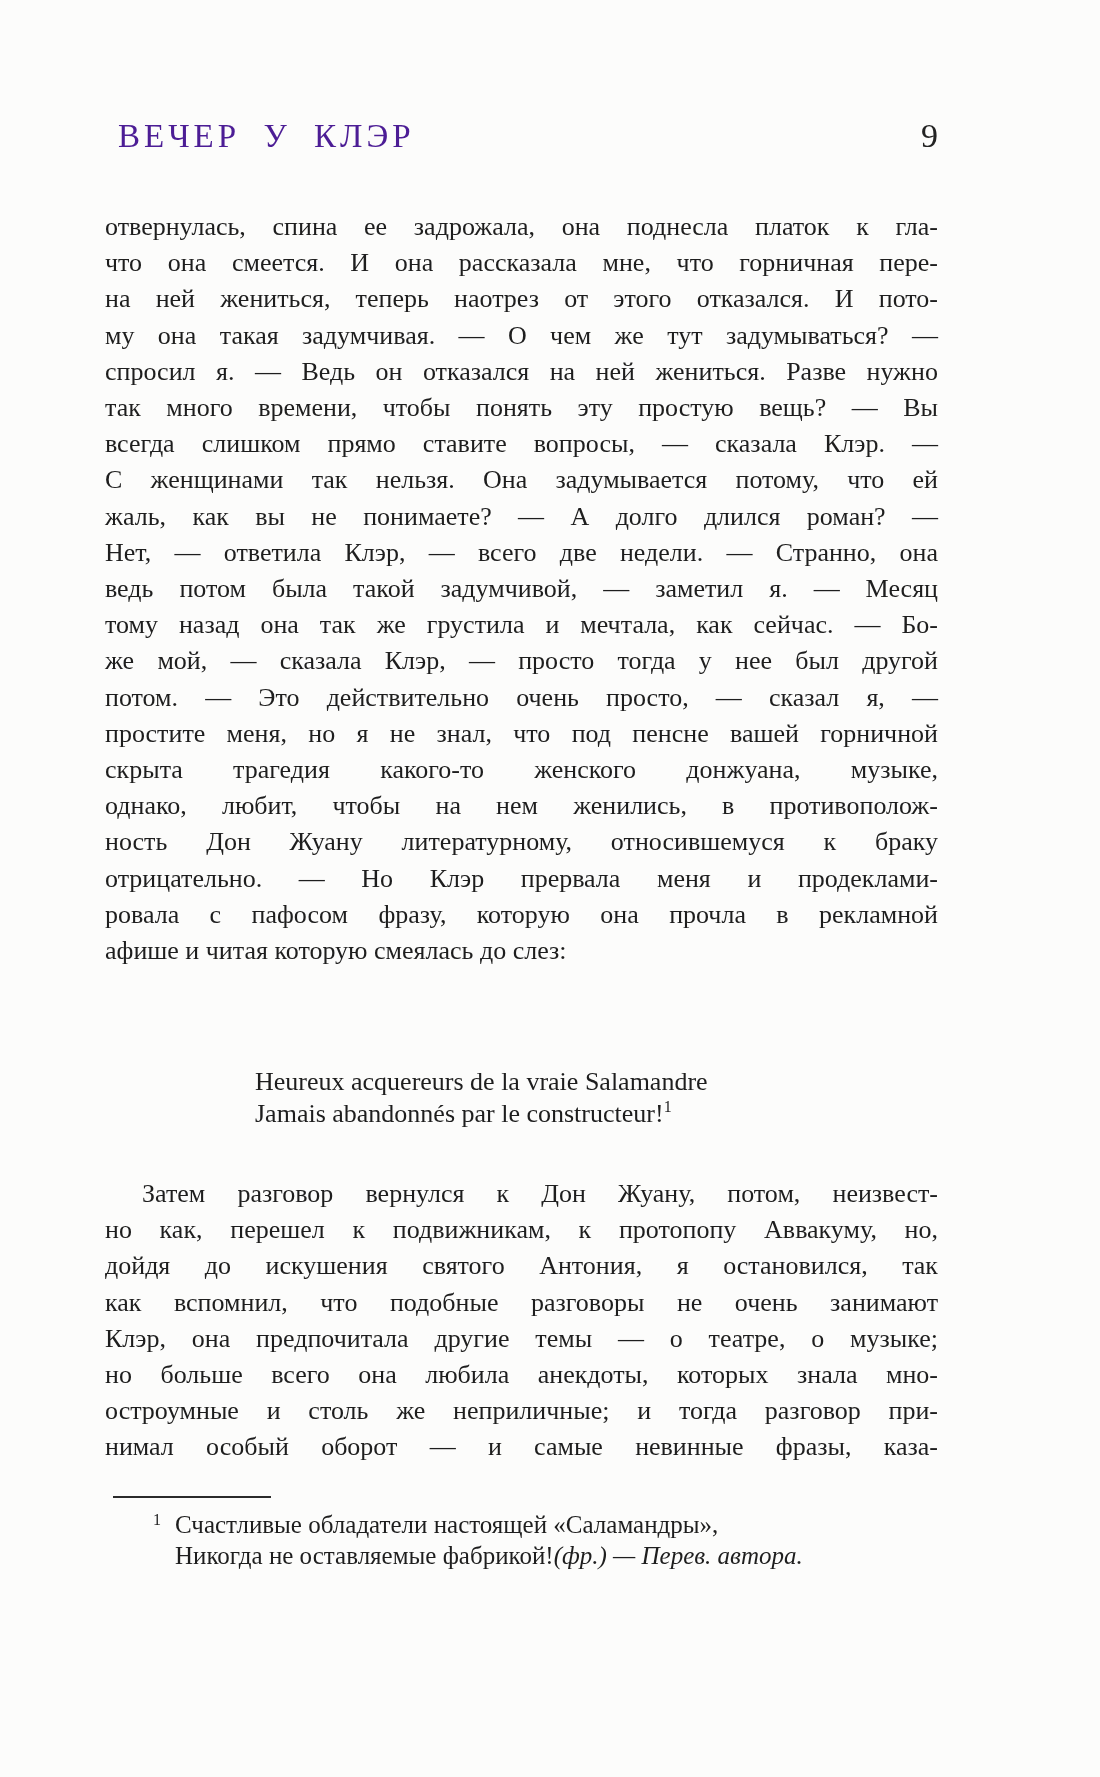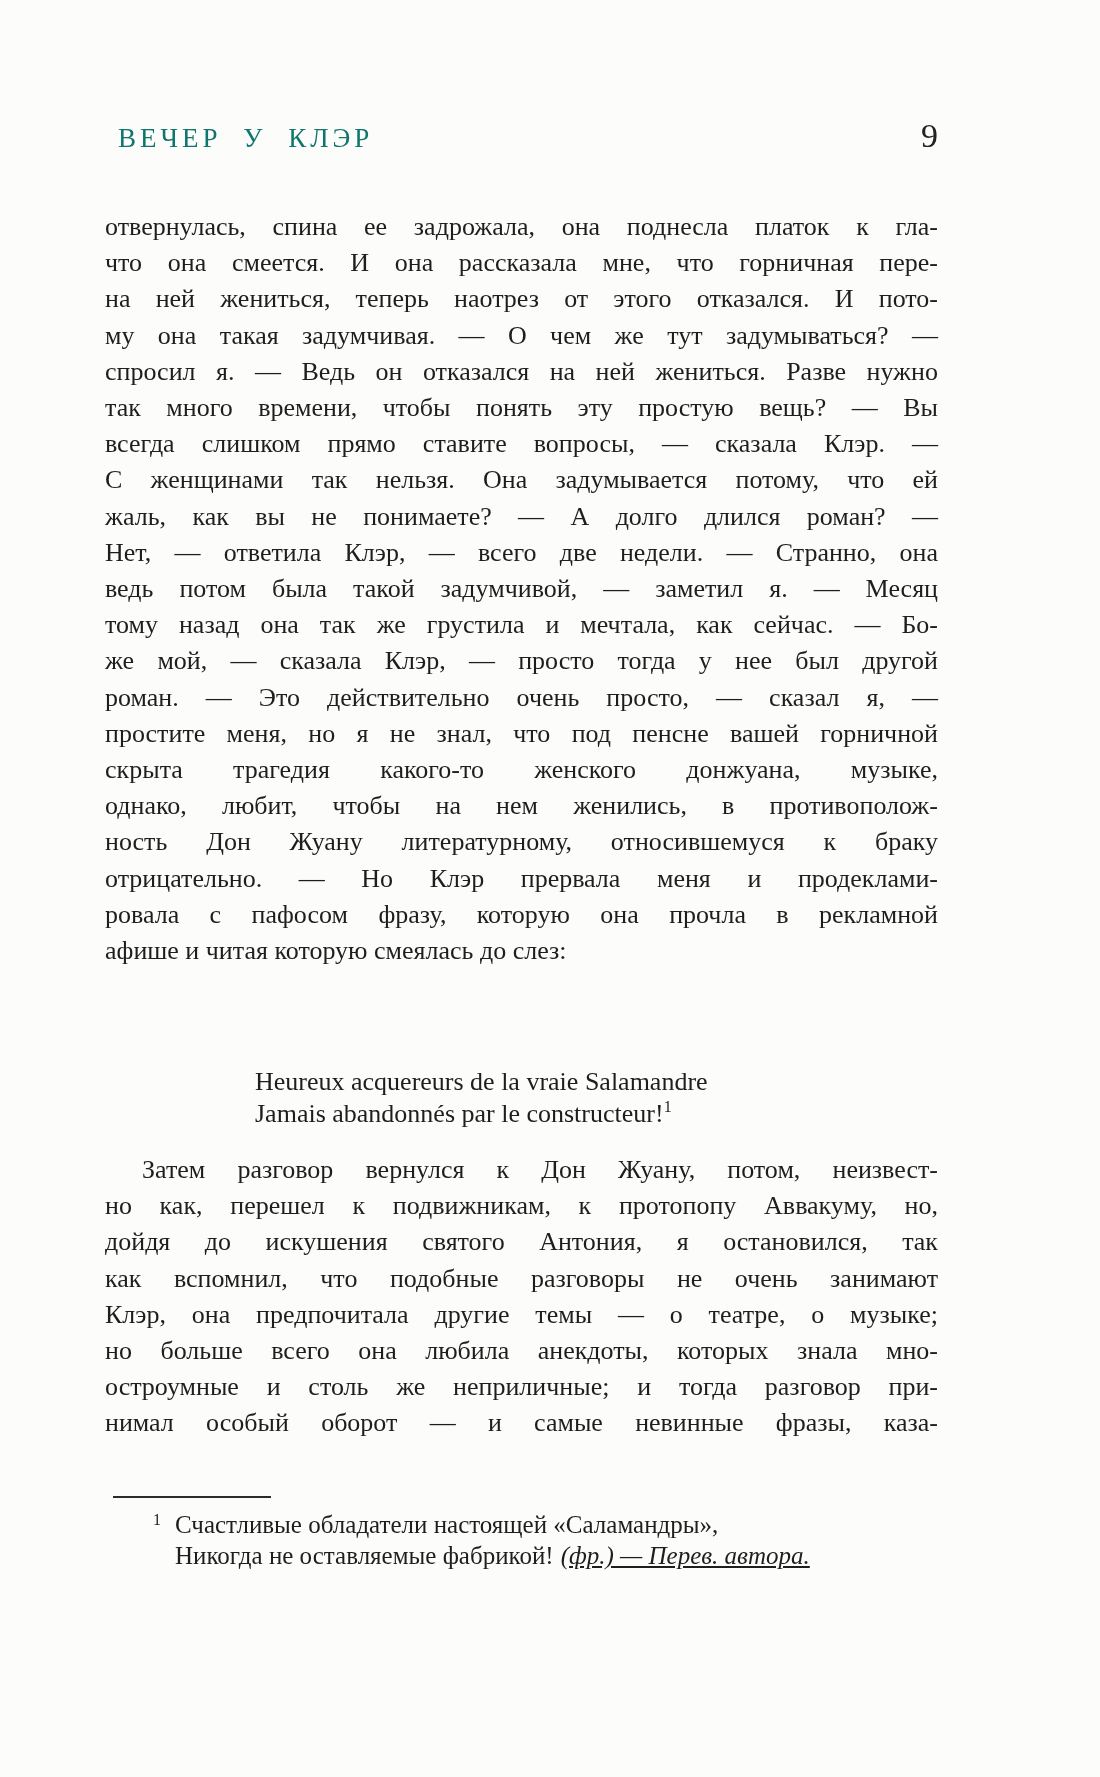--- a/index.html
+++ b/index.html
@@ -14,24 +14,24 @@
     background: #fcfcfb;
     color: #1e1e1e;
     overflow: hidden;
   }
   .running-header {
     position: absolute;
     top: 117px; left: 118px; width: 820px;
     display: flex; justify-content: space-between; align-items: baseline;
   }
   .book-title {
-    font-size: 27px;
+    font-size: 33px;
     letter-spacing: 4px;
     word-spacing: 11px;
-    color: #0f766e;
+    color: #4c1d95;
     font-family: Liberation Serif, serif;
   }
   .page-number {
     font-size: 34px;
     color: #232323;
   }
   .textblock {
     position: absolute;
     left: 105px; width: 833px;
     font-size: 26px;
@@ -42,21 +42,21 @@
   .par3 { top: 1152px; }
   .tline {
     text-align: justify;
     text-align-last: justify;
     white-space: normal;
   }
   .tline.last {
     text-align: right;
     text-align-last: left;
   }
-  .tline.indent { text-indent: 37px; }
+  .tline.indent { text-indent: 37px; margin-top: 24px; }
   .quote-block {
     position: absolute;
     left: 255px; top: 1066px;
     font-size: 26px;
     line-height: 32px;
     color: #1e1e1e;
   }
   .quote-line sup {
     font-size: 16px;
     line-height: 0;
@@ -74,21 +74,21 @@
     box-sizing: border-box;
     font-size: 25px;
     line-height: 31px;
     color: #1e1e1e;
   }
   .footnote-marker {
     position: absolute;
     left: 48px; top: -5px;
     font-size: 16px;
   }
-  .fn-italic { font-style: italic; margin-left: 7px; text-decoration: underline; }
+  .fn-italic { font-style: italic; margin-left: 0; }
 </style>
 </head>
 <body>
 
 <div class="page">
 
   <div class="running-header">
     <span class="book-title">ВЕЧЕР У КЛЭР</span>
     <span class="page-number">9</span>
   </div>
@@ -100,21 +100,21 @@
       <div class="tline">му она такая задумчивая. — О чем же тут задумываться? —</div>
       <div class="tline">спросил я. — Ведь он отказался на ней жениться. Разве нужно</div>
       <div class="tline">так много времени, чтобы понять эту простую вещь? — Вы</div>
       <div class="tline">всегда слишком прямо ставите вопросы, — сказала Клэр. —</div>
       <div class="tline">С женщинами так нельзя. Она задумывается потому, что ей</div>
       <div class="tline">жаль, как вы не понимаете? — А долго длился роман? —</div>
       <div class="tline">Нет, — ответила Клэр, — всего две недели. — Странно, она</div>
       <div class="tline">ведь потом была такой задумчивой, — заметил я. — Месяц</div>
       <div class="tline">тому назад она так же грустила и мечтала, как сейчас. — Бо-</div>
       <div class="tline">же мой, — сказала Клэр, — просто тогда у нее был другой</div>
-      <div class="tline">роман. — Это действительно очень просто, — сказал я, —</div>
+      <div class="tline">потом. — Это действительно очень просто, — сказал я, —</div>
       <div class="tline">простите меня, но я не знал, что под пенсне вашей горничной</div>
       <div class="tline">скрыта трагедия какого-то женского донжуана, музыке,</div>
       <div class="tline">однако, любит, чтобы на нем женились, в противополож-</div>
       <div class="tline">ность Дон Жуану литературному, относившемуся к браку</div>
       <div class="tline">отрицательно. — Но Клэр прервала меня и продеклами-</div>
       <div class="tline">ровала с пафосом фразу, которую она прочла в рекламной</div>
       <div class="tline last">афише и читая которую смеялась до слез:</div>
     </div>
 
   <div class="quote-block">

